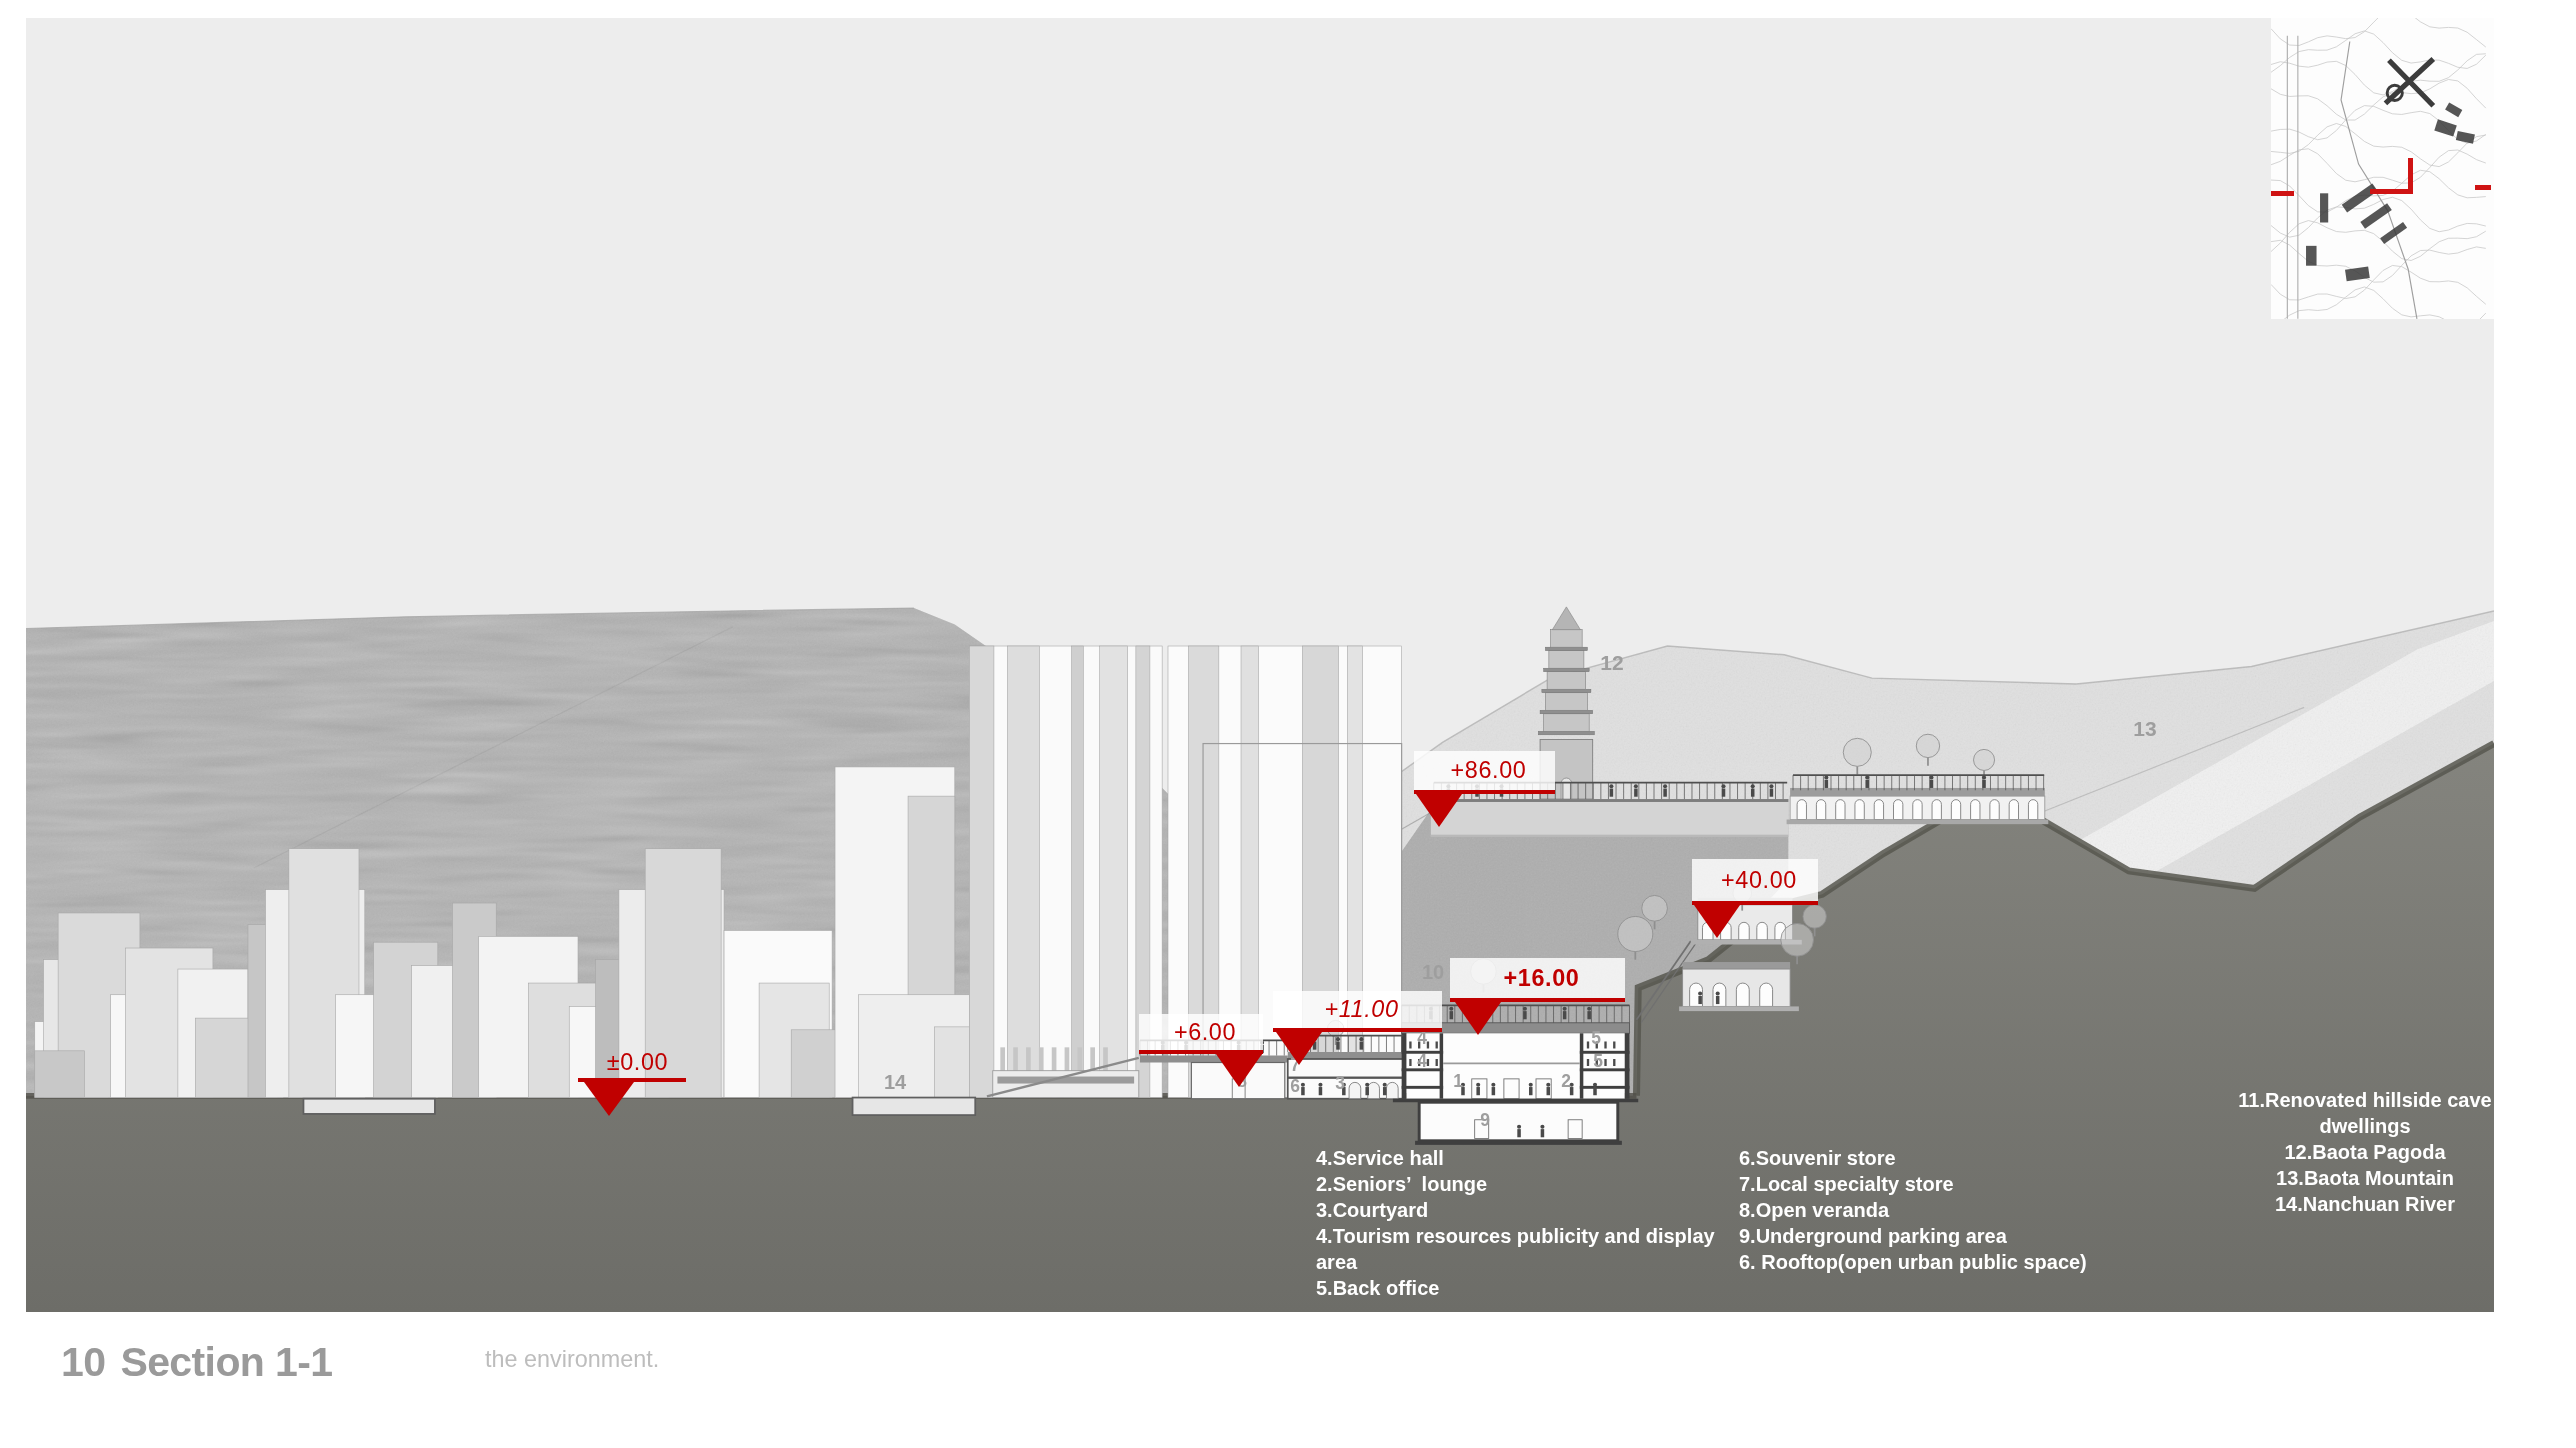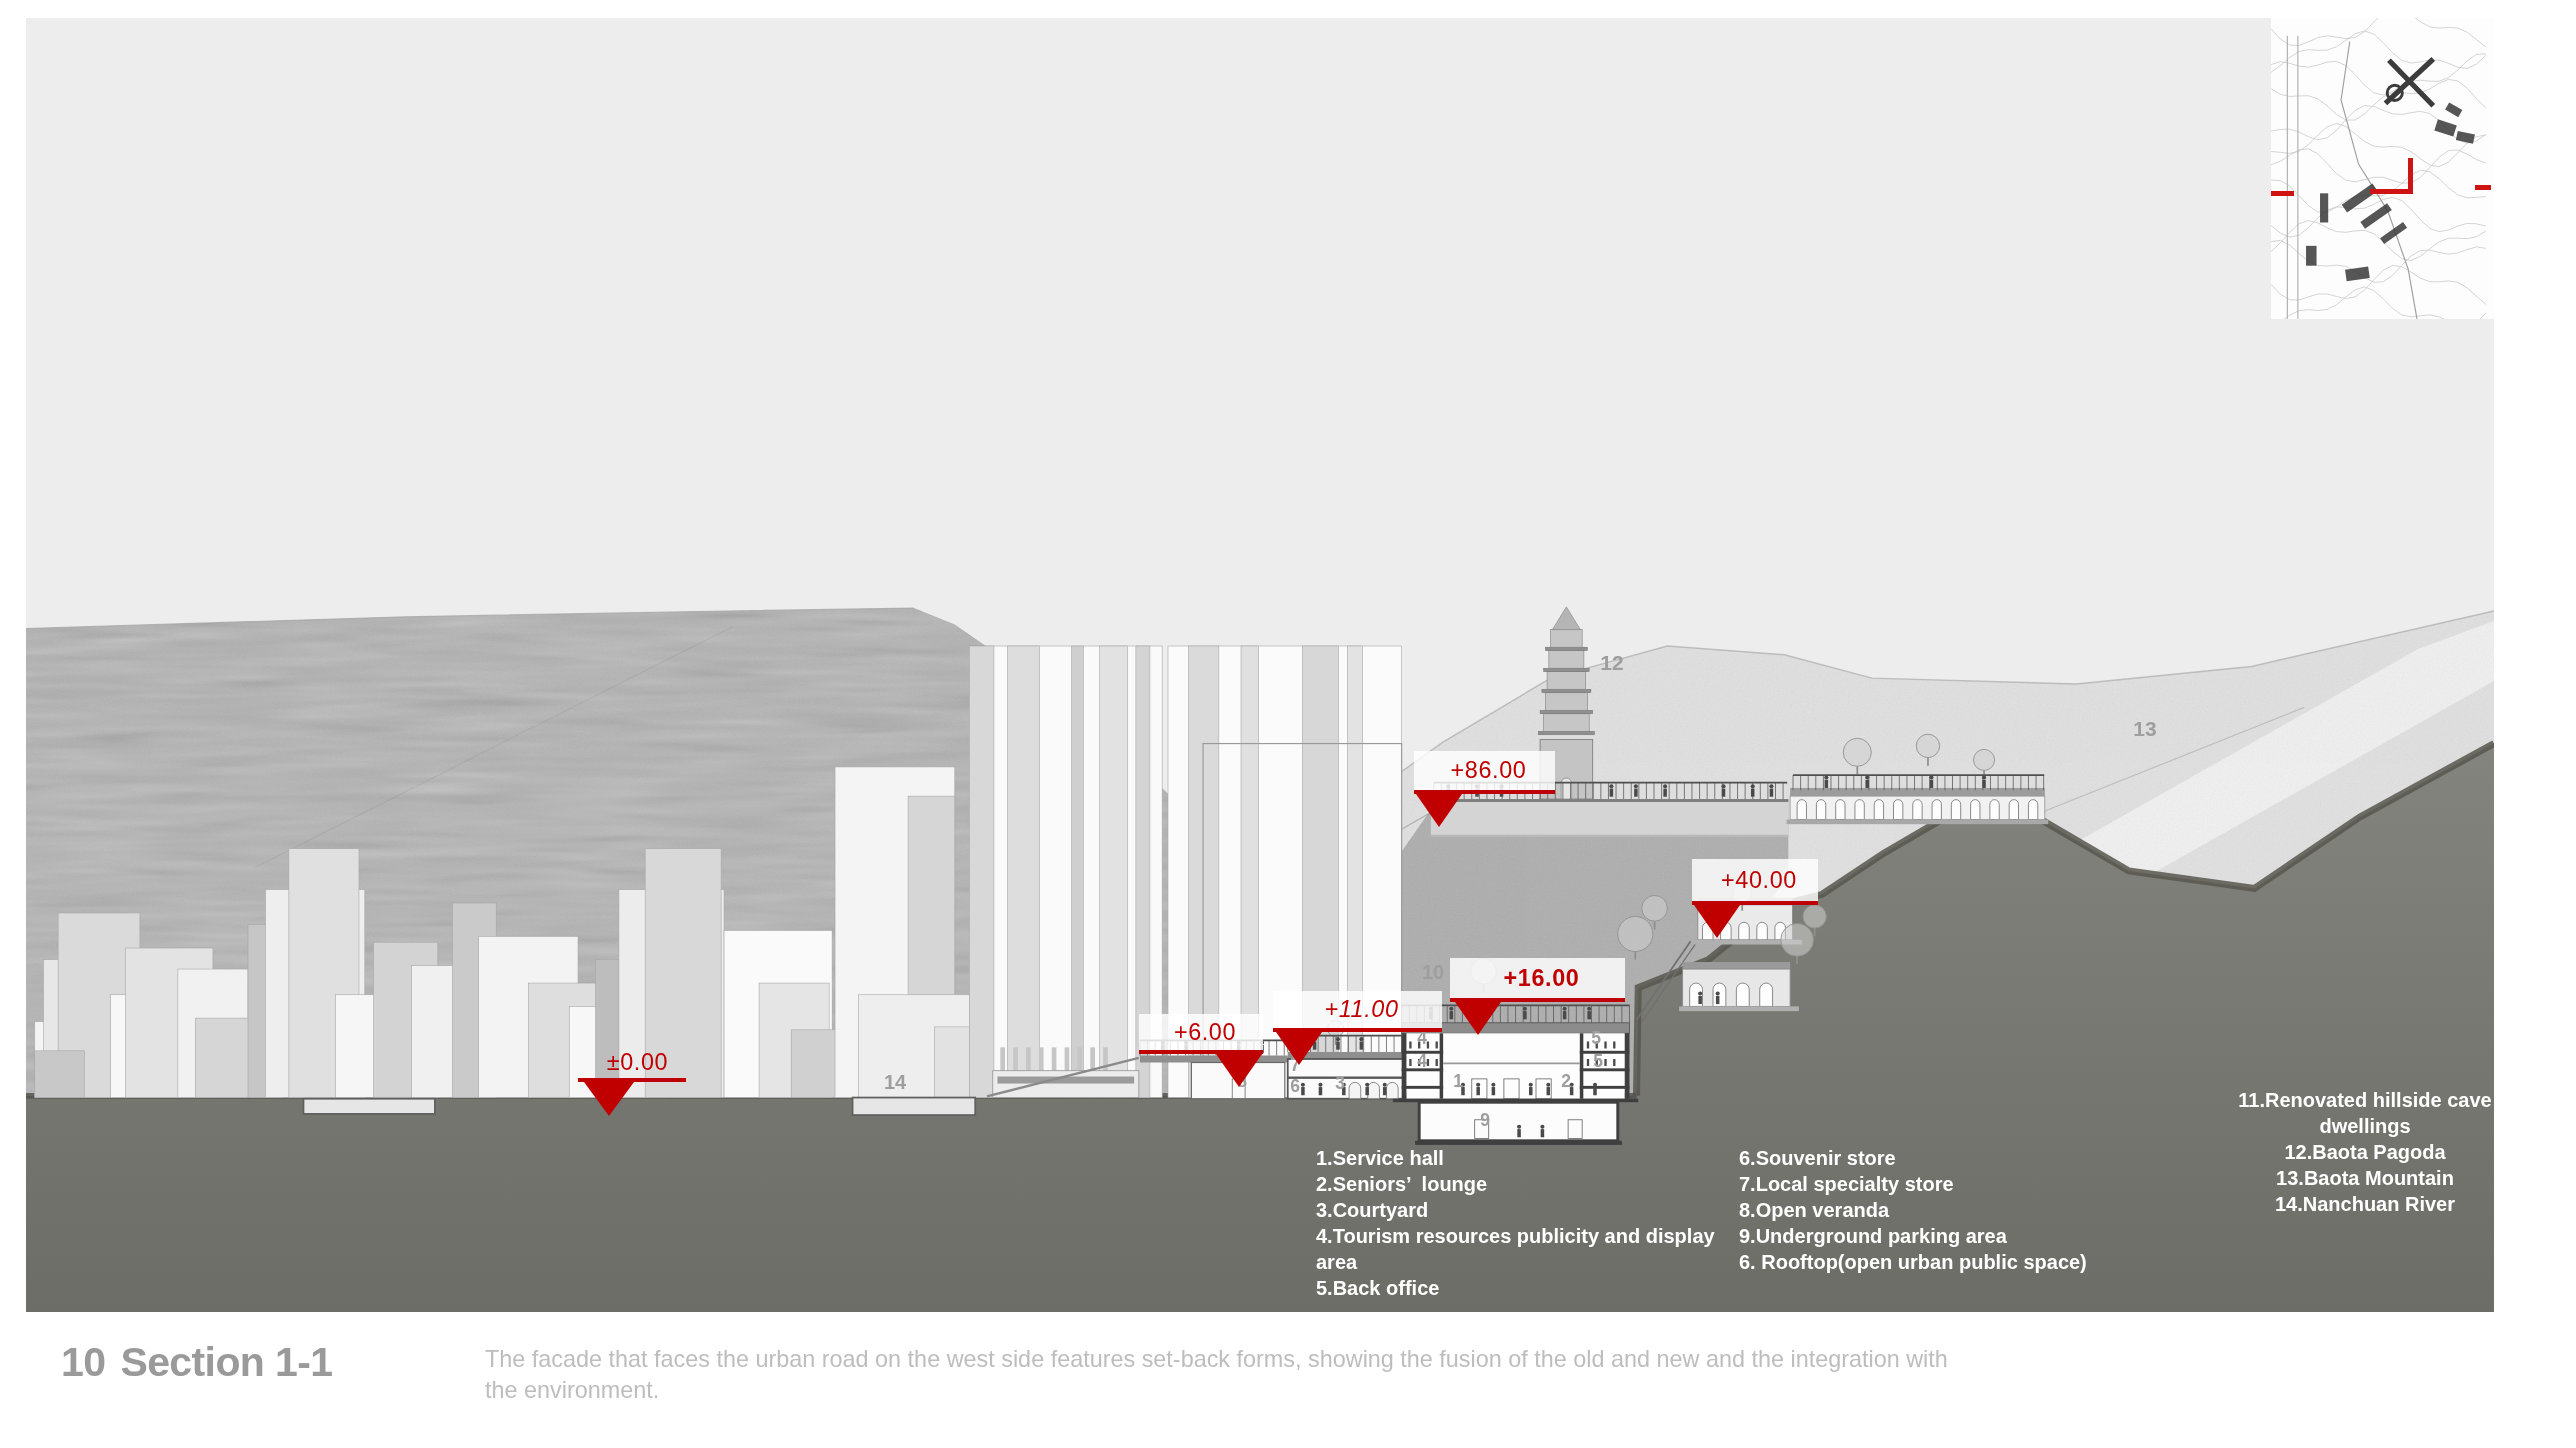--- a/index.html
+++ b/index.html
@@ -425,21 +425,21 @@
         <div class="numlabel" style="left: 1269px; top: 1068px;">6</div>
         <div class="numlabel" style="left: 1269px; top: 1047px;">7</div>
         <div class="numlabel" style="left: 1216px; top: 1063px;">8</div>
         <div class="numlabel" style="left: 1459px; top: 1102px;">9</div>
         <div class="numlabel" style="left: 1407px; top: 954px; font-size: 20px;">10</div>
         <div class="numlabel" style="left: 1586px; top: 645px; font-size: 21px;">12</div>
         <div class="numlabel" style="left: 2119px; top: 711px; font-size: 21px;">13</div>
         <div class="numlabel" style="left: 869px; top: 1064px; font-size: 20px;">14</div>
       </div>
     <div id="legend">
-        <div class="legend-col" style="left: 1290px; top: 1127px; width: 415px;"><div class="legend-item">1.Service hall</div><div class="legend-item">2.Seniors’  lounge</div><div class="legend-item">3.Courtyard</div><div class="legend-item">4.Tourism resources publicity and display area</div><div class="legend-item">5.Back office</div></div>
+        <div class="legend-col" style="left: 1290px; top: 1127px; width: 415px;"><div class="legend-item">4.Service hall</div><div class="legend-item">2.Seniors’  lounge</div><div class="legend-item">3.Courtyard</div><div class="legend-item">4.Tourism resources publicity and display area</div><div class="legend-item">5.Back office</div></div>
         <div class="legend-col" style="left: 1713px; top: 1127px; width: 421px;"><div class="legend-item">6.Souvenir store</div><div class="legend-item">7.Local specialty store</div><div class="legend-item">8.Open veranda</div><div class="legend-item">9.Underground parking area</div><div class="legend-item">6. Rooftop(open urban public space)</div></div>
         <div class="legend-col" style="left: 2206px; top: 1069px; width: 266px; text-align: center;"><div class="legend-item">11.Renovated hillside cave dwellings</div><div class="legend-item">12.Baota Pagoda</div><div class="legend-item">13.Baota Mountain</div><div class="legend-item">14.Nanchuan River</div></div>
       </div>
     <div id="keyplan">
       <svg id="kpsvg" viewBox="0 0 382 515" width="223" height="301">
           <path d="M0,18.0 L16,35.5 L32,46.0 L48,46.8 L64,40.6 L80,33.4 L96,30.3 L112,32.3 L128,35.1 L144,33.2 L160,23.2 L176,6.9 L192,-9.2 L208,-18.1 L224,-16.4 L240,-6.2 L256,6.3 L272,14.8 L288,17.0 L304,15.8 L320,16.9 L336,24.1 L352,36.7 L368,49.5" fill="none" stroke="#c6c6c6" stroke-width="1.3"></path>
           <path d="M0,92.7 L16,81.3 L32,67.2 L48,57.2 L64,53.9 L80,54.9 L96,54.7 L112,49.1 L128,38.1 L144,26.7 L160,21.8 L176,27.3 L192,41.8 L208,59.1 L224,72.2 L240,76.9 L256,74.9 L272,71.5 L288,71.9 L304,77.3 L320,84.1 L336,86.1 L352,78.9 L368,63.3" fill="none" stroke="#c6c6c6" stroke-width="1.3"></path>
           <path d="M0,79.4 L16,74.6 L32,77.2 L48,82.2 L64,83.9 L80,80.5 L96,75.2 L112,73.9 L128,81.1 L144,96.5 L160,114.6 L176,127.9 L192,131.5 L208,125.7 L224,115.9 L240,108.2 L256,106.2 L272,107.9 L288,108.1 L304,101.9 L320,88.7 L336,73.0 L352,62.0 L368,61.0" fill="none" stroke="#c6c6c6" stroke-width="1.3"></path>
           <path d="M0,120.9 L16,130.4 L32,134.1 L48,133.2 L64,132.9 L80,138.2 L96,150.0 L112,164.5 L128,174.4 L144,174.5 L160,164.3 L176,148.6 L192,134.7 L208,127.7 L224,127.4 L240,129.3 L256,128.0 L272,121.1 L288,111.3 L304,105.0 L320,107.5 L336,120.1 L352,138.0 L368,154.1" fill="none" stroke="#c6c6c6" stroke-width="1.3"></path>
           <path d="M0,193.5 L16,190.6 L32,190.1 L48,195.0 L64,203.0 L80,208.2 L96,205.1 L112,192.4 L128,174.2 L144,157.9 L160,149.8 L176,151.0 L192,157.8 L208,163.8 L224,164.9 L240,161.9 L256,159.5 L272,163.4 L288,175.6 L304,192.8 L320,207.8 L336,214.3 L352,210.3 L368,199.1" fill="none" stroke="#c6c6c6" stroke-width="1.3"></path>
@@ -470,18 +470,17 @@
       <div class="kp-red" style="left:137px;top:140px;width:5.3px;height:36px;"></div>
       <div class="kp-red" style="left:204px;top:167px;width:16.4px;height:5.3px;"></div>
     </div>
   </div>
 
   <div id="caption">
     <div id="cap-title">
       <span class="fig">10</span><span>Section 1-1</span>
     </div>
     <div id="cap-desc">
-      <div>The facade that faces the urban road on the west side features set-back forms, showing the fusion of the old and new and the integration with</div>
       <div>the environment.</div>
     </div>
   </div>
 </div>
 
 
 </body></html>

